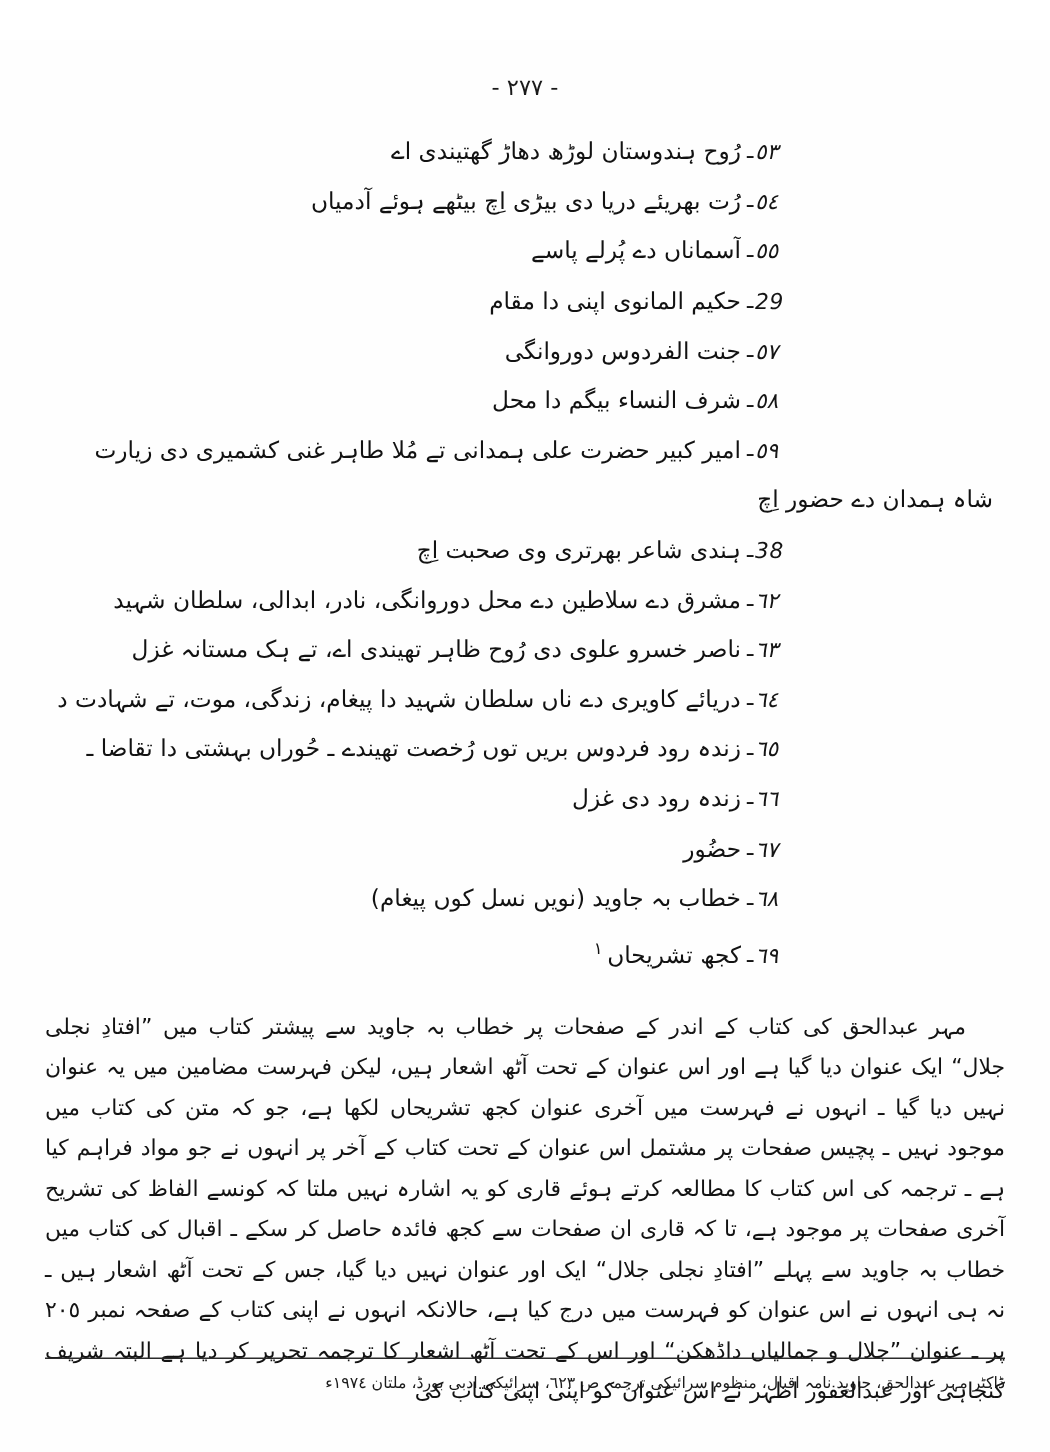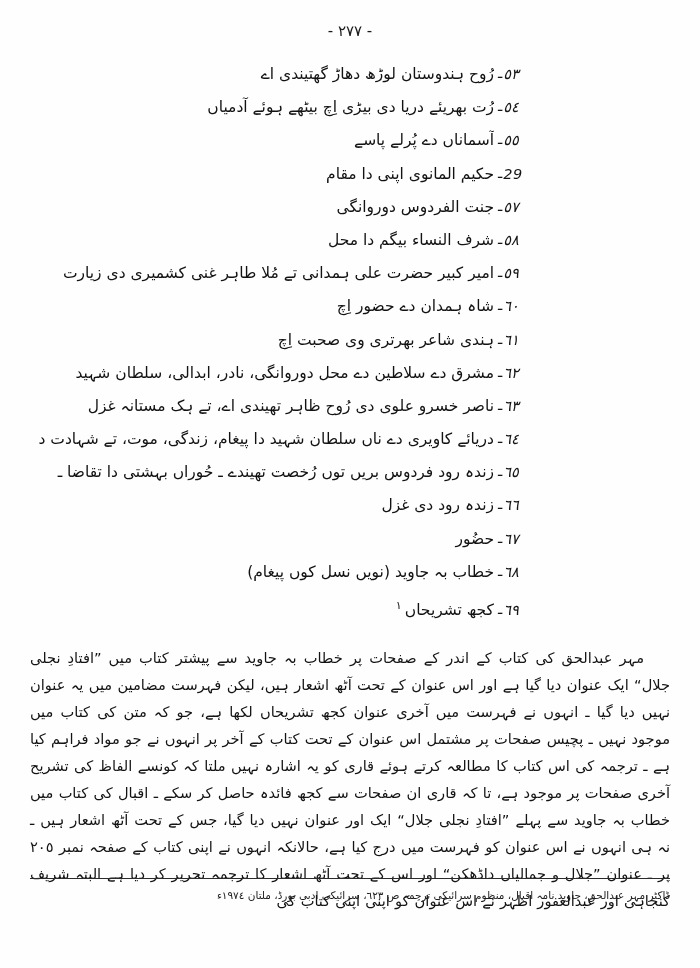--- a/index.html
+++ b/index.html
@@ -15,20 +15,21 @@
     overflow: hidden;
     font-family: "DejaVu Sans", "Liberation Sans", sans-serif;
     color: #141414;
   }
 
   .page {
     position: absolute;
     inset: 0;
     background: #fefefe;
     direction: rtl;
+    margin-top: 27px;
   }
 
   
   .page-number {
     position: absolute;
     top: 22px;
     left: 0;
     right: 0;
     text-align: center;
     font-size: 15px;
@@ -187,26 +188,25 @@
       <span class="toc-num-cell"><span class="toc-num">٥٨</span><span class="toc-dash">ـ</span></span>
       <span class="toc-title-cell"><span class="toc-title">شرف النساء بیگم دا محل</span></span>
     </div>
 
     <div class="toc-row">
       <span class="toc-num-cell"><span class="toc-num">٥٩</span><span class="toc-dash">ـ</span></span>
       <span class="toc-title-cell"><span class="toc-title">امیر کبیر حضرت علی ہمدانی تے مُلا طاہر غنی کشمیری دی زیارت</span></span>
     </div>
 
     <div class="toc-row">
-      <span class="toc-num-cell"><span class="toc-num">٦٠</span><span class="toc-dash">ـ</span></span>
       <span class="toc-title-cell"><span class="toc-title">شاہ ہمدان دے حضور اِچ</span></span>
     </div>
 
     <div class="toc-row">
-      <span class="toc-num-cell"><span class="toc-num">٦١</span><span class="toc-dash">ـ</span></span>
+      <span class="toc-num-cell"><span class="toc-num">38</span><span class="toc-dash">ـ</span></span>
       <span class="toc-title-cell"><span class="toc-title">ہندی شاعر بھرتری وی صحبت اِچ</span></span>
     </div>
 
     <div class="toc-row">
       <span class="toc-num-cell"><span class="toc-num">٦٢</span><span class="toc-dash">ـ</span></span>
       <span class="toc-title-cell"><span class="toc-title">مشرق دے سلاطین دے محل دوروانگی، نادر، ابدالی، سلطان شہید</span></span>
     </div>
 
     <div class="toc-row">
       <span class="toc-num-cell"><span class="toc-num">٦٣</span><span class="toc-dash">ـ</span></span>

